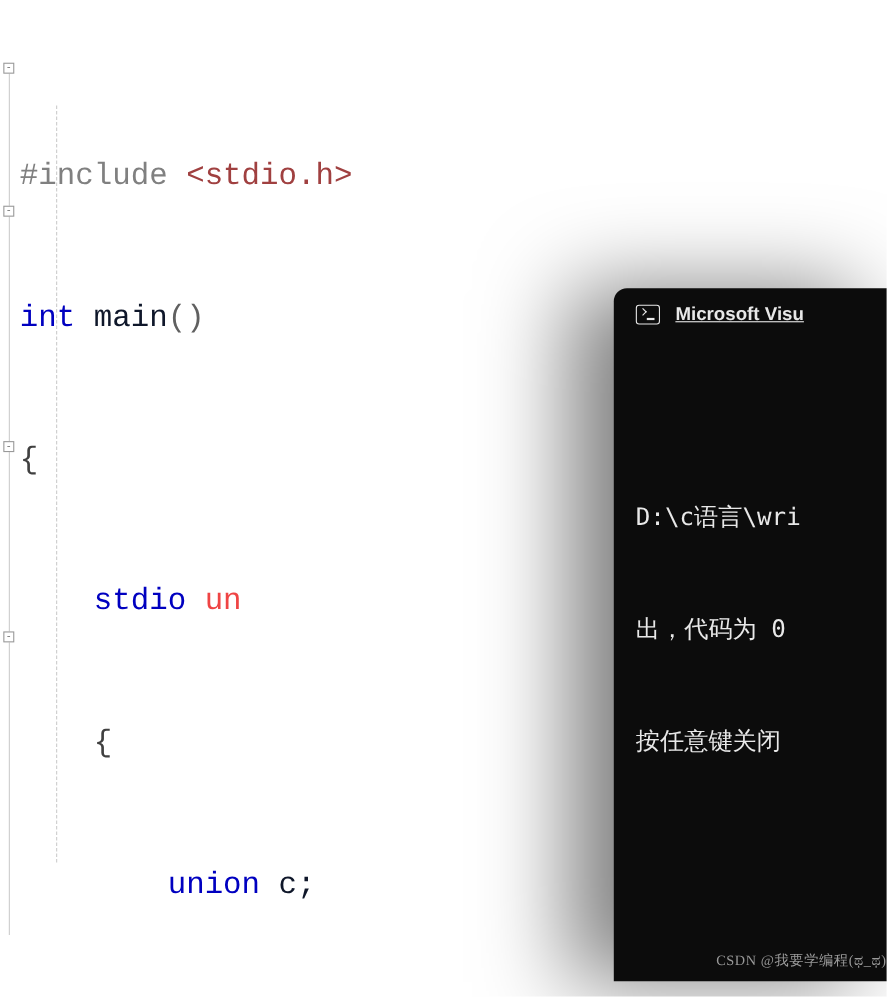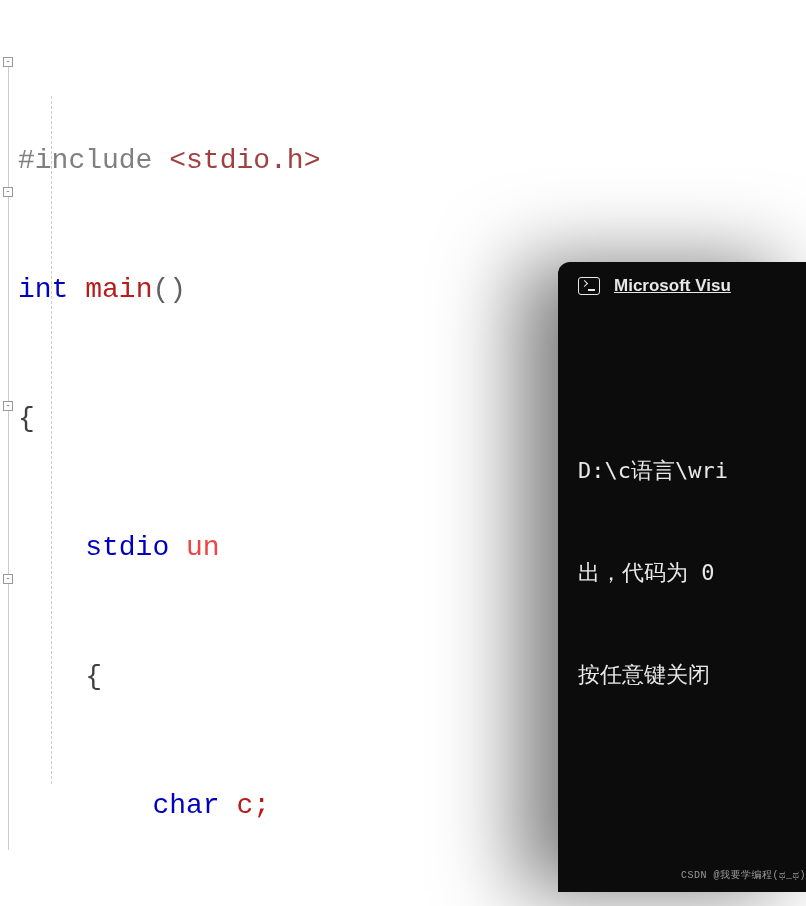--- a/index.html
+++ b/index.html
@@ -55,21 +55,21 @@
     }
     .indent-guide {
       position: absolute;
       border-left: 1px dashed #ccc;
       width: 1px;
     }
     .preproc { color: #808080; margin-top: 44px; }
     .include-path { color: #a04040; text-align: right; }
     .keyword { color: #0000c0; }
     .type-name { color: #ef4444; }
-    .ident { color: #b91c1c; }
+    .ident { color: #0f172a; }
     .punct { color: #606060; }
     .brace { color: #404040; }
     
     .console {
       position: absolute;
       right: -10px;
       top: 262px;
       width: 258px;
       height: 630px;
       background: #0c0c0c;
@@ -124,22 +124,22 @@
       padding: 8px 20px;
       font-family: 'NSimSun', 'SimSun', 'Consolas', monospace;
       font-size: 22px;
       line-height: 34px;
       white-space: pre;
     }
     .watermark {
       position: absolute;
       bottom: 10px;
       right: 10px;
-      font-family: Liberation Mono, monospace;
-      font-size: 10px;
+      font-family: Liberation Serif, serif;
+      font-size: 13px;
       color: #999;
       letter-spacing: 0.5px;
     }
   </style>
 </head>
 <body>
 
 <div class="editor">
   <div class="gutter">
     <div class="vline" style="top:60px;height:790px;"></div>
@@ -149,21 +149,21 @@
     <div class="fold-marker" style="top:574px;">-</div>
   </div>
 
   <div class="code">
     <div class="indent-guide" style="left:33px;top:86px;height:688px;"></div>
     <div><span class="preproc">#include </span><span class="include-path">&lt;stdio.h&gt;</span></div>
     <div><span class="keyword">int</span><span class="ident"> main</span><span class="punct">()</span></div>
     <div><span class="brace">{</span></div>
     <div><span class="keyword">    stdio</span><span class="type-name"> un</span></div>
     <div><span class="brace">    {</span></div>
-    <div><span class="keyword">        char</span><span class="ident"> c;</span></div>
+    <div><span class="keyword">        union</span><span class="ident"> c;</span></div>
     
     
     
     
     
     
     
     
     
     

